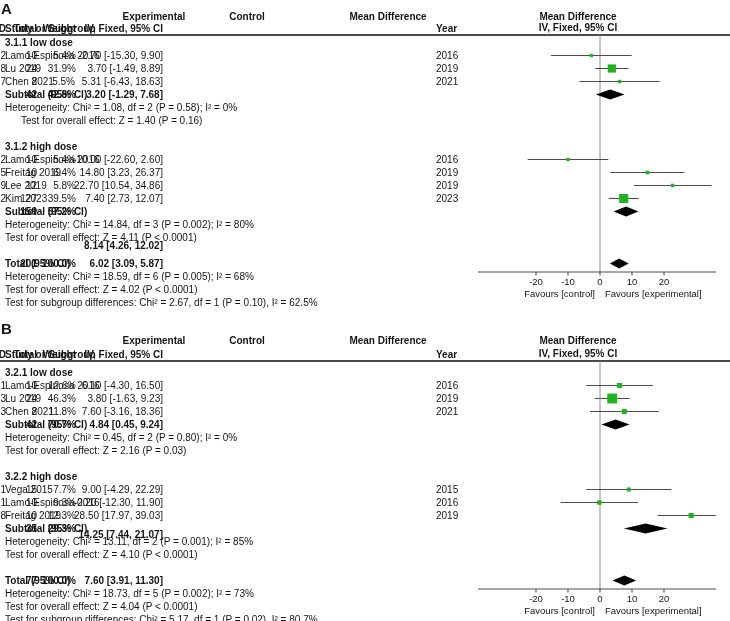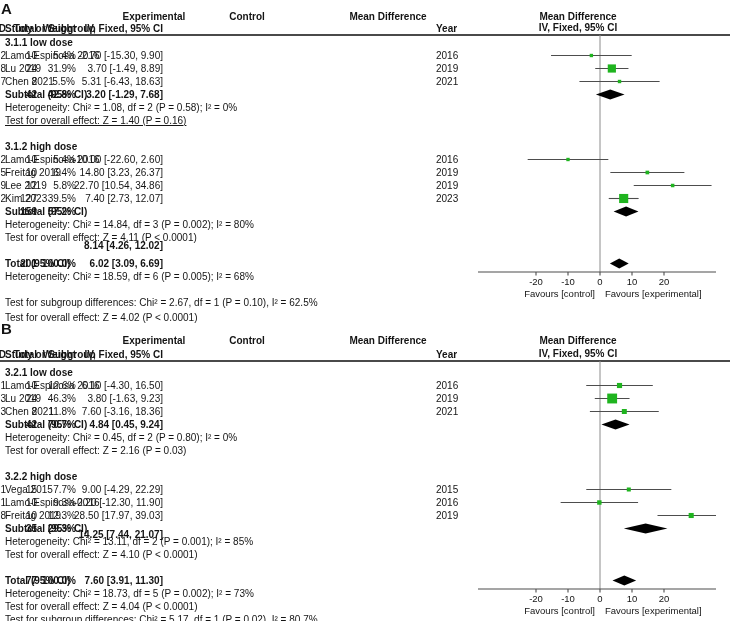--- a/index.html
+++ b/index.html
@@ -64,21 +64,21 @@
       <div class="row" style="top: 88px;">
         <span class="cell b" style="left: 5px;">Subtotal (95% CI)</span>
         <span class="cell b" style="right: 428px;">42</span>
         <span class="cell b" style="right: 389px;">42.8%</span>
         <span class="cell b" style="right: 302px;">3.20 [-1.29, 7.68]</span>
       </div>
       <div class="row" style="top: 101px;">
         <span class="cell" style="left: 5px;">Heterogeneity: Chi² = 1.08, df = 2 (P = 0.58); I² = 0%</span>
       </div>
       <div class="row" style="top: 114px;">
-        <span class="cell" style="left: 5px; text-decoration: underline;">Test for overall effect: Z = 1.40 (P = 0.16)</span>
+        <span class="cell" style="left: 21px;">Test for overall effect: Z = 1.40 (P = 0.16)</span>
       </div>
       <div class="row" style="top: 140px;">
         <span class="cell b" style="left: 5px;">3.1.2 high dose</span>
       </div>
       <div class="row" style="top: 153px;">
         <span class="cell" style="left: 5px;">Lamo-Espinosa 2016</span>
         <span class="cell" style="right: 459px;">15.2</span>
         <span class="cell" style="right: 428px;">10</span>
         <span class="cell" style="right: 389px;">5.4%</span>
         <span class="cell" style="right: 302px;">-10.00 [-22.60, 2.60]</span>
@@ -117,26 +117,26 @@
       <div class="row" style="top: 218px;">
         <span class="cell" style="left: 5px;">Heterogeneity: Chi² = 14.84, df = 3 (P = 0.002); I² = 80%</span>
       </div>
       <div class="row" style="top: 231px;">
         <span class="cell" style="left: 5px;">Test for overall effect: Z = 4.11 (P &lt; 0.0001)</span>
       </div>
       <div class="row" style="top: 257px;">
         <span class="cell b" style="left: 5px;">Total (95% CI)</span>
         <span class="cell b" style="right: 428px;">201</span>
         <span class="cell b" style="right: 389px;">100.0%</span>
-        <span class="cell b" style="right: 302px;">6.02 [3.09, 6.69]</span>
+        <span class="cell b" style="right: 302px;">6.02 [3.09, 5.87]</span>
       </div>
       <div class="row" style="top: 270px;">
         <span class="cell" style="left: 5px;">Heterogeneity: Chi² = 18.59, df = 6 (P = 0.005); I² = 68%</span>
       </div>
-      <div class="row" style="top: 283px; margin-top: 28px;">
+      <div class="row" style="top: 283px;">
         <span class="cell" style="left: 5px;">Test for overall effect: Z = 4.02 (P &lt; 0.0001)</span>
       </div>
       <div class="row" style="top: 296px;">
         <span class="cell" style="left: 5px;">Test for subgroup differences: Chi² = 2.67, df = 1 (P = 0.10), I² = 62.5%</span>
       </div>
       <div class="ghead" style="left: 154px; top: 335px;">Experimental</div>
       <div class="ghead" style="left: 247px; top: 335px;">Control</div>
       <div class="ghead" style="left: 388px; top: 335px;">Mean Difference</div>
       <div class="ghead" style="left: 578px; top: 335px;">Mean Difference</div>
       <div class="row b" style="top: 347.5px;">

